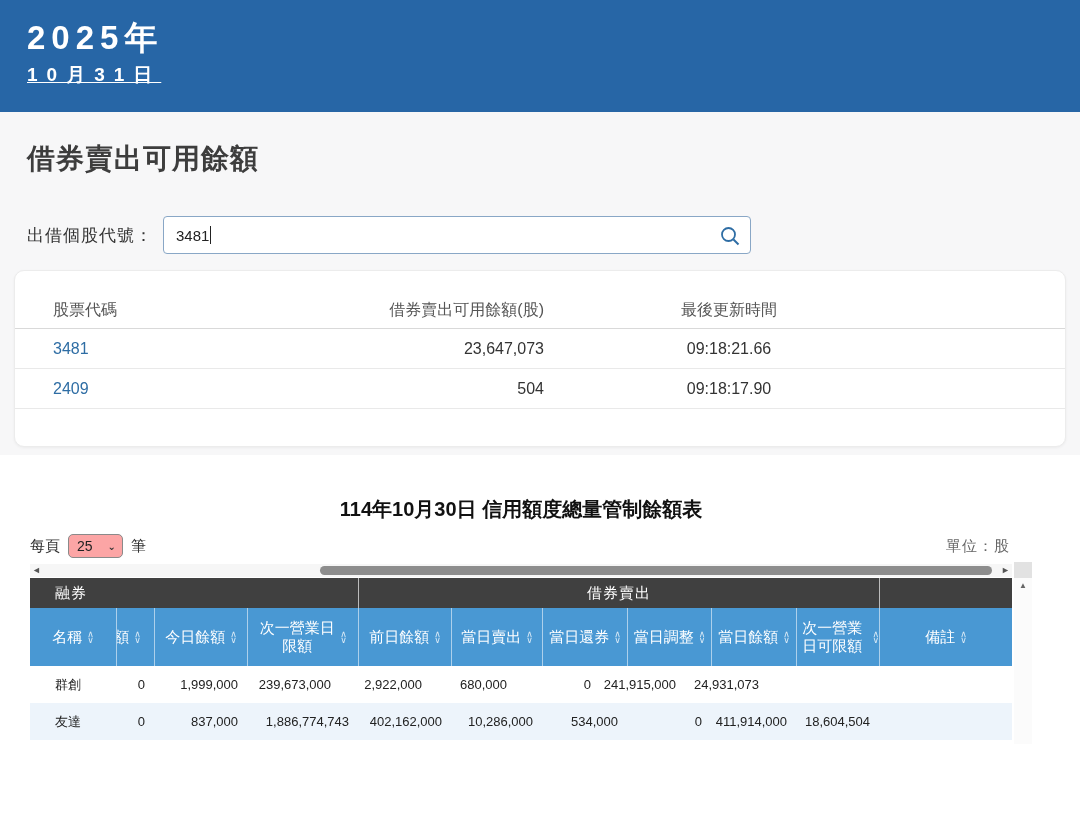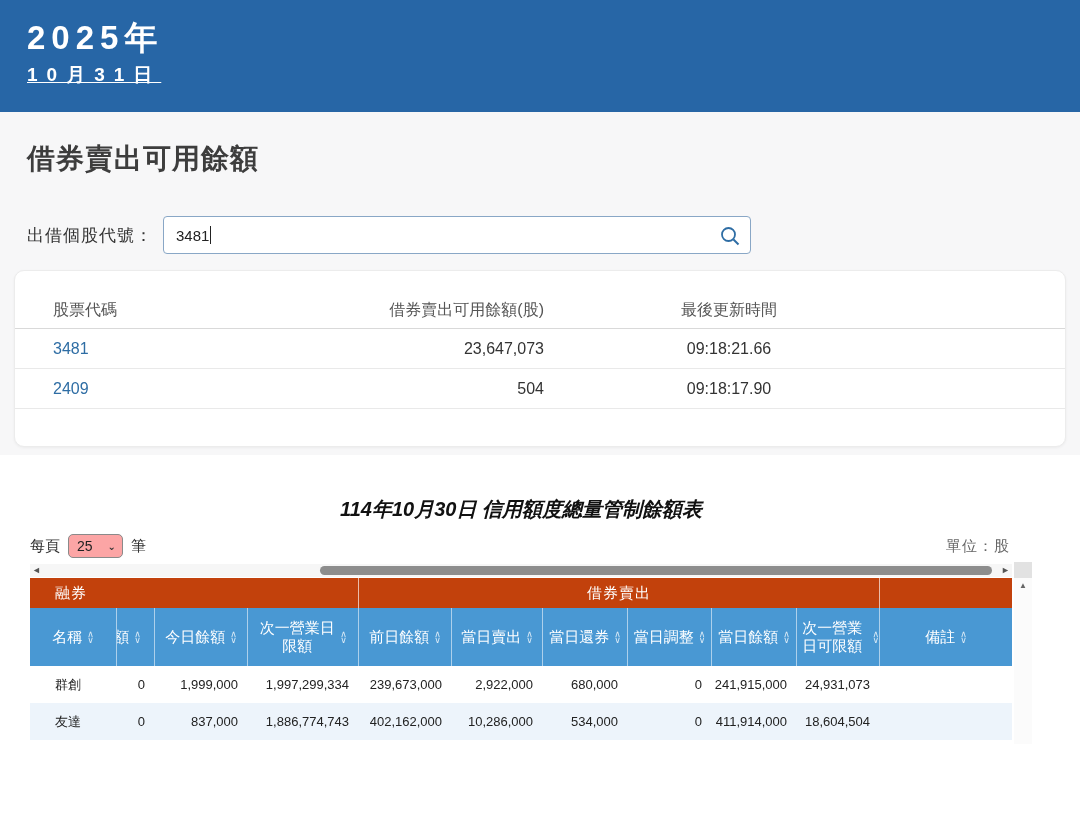--- a/index.html
+++ b/index.html
@@ -30,39 +30,39 @@
   .card .t-row { display:flex; align-items:center; height:40px; }
   .card .t-head { height:36px; margin-top:22px; border-bottom:1px solid #d9d9d9; color:#555; }
   .card .t-row + .t-row { border-top:0; }
   .card .r1, .card .r2 { border-bottom:1px solid #e9e9e9; }
   .c1 { width:250px; padding-left:38px; text-align:left; font-size:16px; }
   .c2 { width:279px; text-align:right; font-size:16px; }
   .c3 { width:370px; text-align:center; font-size:16px; }
   .code-link { color:#2e6da4; cursor:pointer; }
 
   
-  .quota-title { position:absolute; left:30px; top:496px; width:982px; text-align:center; font-size:20px; font-weight:bold; color:#111;font-style:italic; }
+  .quota-title { position:absolute; left:30px; top:496px; width:982px; text-align:center; font-size:20px; font-weight:bold; color:#111; }
   .controls { position:absolute; left:30px; top:534px; width:1002px; height:26px; }
   .per-page { display:flex; align-items:center; gap:8px; font-size:15px; color:#333; }
   .select-box { min-width:55px; height:24px; border:1px solid #8a8a8a; border-radius:5px; background:#fca5a5; display:flex; align-items:center; justify-content:space-between; padding:0 6px 0 8px; font-size:14px; color:#222; cursor:pointer; }
   .select-chevron { font-size:10px; color:#333; font-weight:bold; }
   .unit-label { position:absolute; right:22px; top:3px; font-size:15px; color:#666; letter-spacing:1px; }
 
   
   .hscroll { position:absolute; left:30px; top:564px; width:982px; height:13px; background:#f6f6f6; }
   .hs-arrow-left { position:absolute; left:2px; top:0; height:13px; line-height:13px; font-size:9px; color:#555; cursor:pointer; }
   .hs-arrow-right { position:absolute; right:2px; top:0; height:13px; line-height:13px; font-size:9px; color:#555; cursor:pointer; }
   .hs-thumb { position:absolute; left:290px; top:2px; width:672px; height:9px; background:#8d8d8d; border-radius:5px; cursor:grab; }
   .scroll-corner { position:absolute; left:1014px; top:562px; width:18px; height:16px; background:#e2e2e2; }
   .vscroll { position:absolute; left:1014px; top:578px; width:18px; height:166px; background:#fbfbfb; text-align:center; }
   .vs-arrow-up { font-size:8px; color:#666; line-height:16px; cursor:pointer; }
 
   
   .quota-table { position:absolute; left:30px; top:578px; width:982px; }
-  .group-row { display:flex; height:30px; background:#c2410c; color:#fff; }
+  .group-row { display:flex; height:30px; background:#404040; color:#fff; }
   .group-cell { display:flex; align-items:center; font-size:15px; letter-spacing:1px; }
   .g0 { width:329px; padding-left:25px; border-right:1px solid rgba(255,255,255,0.65); }
   .g1 { width:521px; justify-content:center; border-right:1px solid rgba(255,255,255,0.65); }
   .g2 { width:132px; }
   .col-row { display:flex; height:58px; background:#4998d3; color:#fff; }
   .col-cell { display:flex; align-items:center; justify-content:center; gap:5px; font-size:15px; border-right:1px solid rgba(255,255,255,0.55); cursor:pointer; }
   .col-cell:last-child { border-right:none; }
   .col-label { text-align:center; line-height:1.2; white-space:nowrap; }
   .col-label.wrap { white-space:normal; width:76px; }
   .clip-cell { overflow:hidden; }
@@ -233,21 +233,20 @@
             <span>∧</span>
             <span>∨</span>
           </span>
       </div>
     </div>
 
     <div class="data-row">
       <div class="d-cell d-name cw0">群創</div>
       <div class="d-cell cw1">0</div>
       <div class="d-cell cw2">1,999,000</div>
-      <div class="d-cell cw3">1,997,299,334</div>
       <div class="d-cell cw4">239,673,000</div>
       <div class="d-cell cw5">2,922,000</div>
       <div class="d-cell cw6">680,000</div>
       <div class="d-cell cw7">0</div>
       <div class="d-cell cw8">241,915,000</div>
       <div class="d-cell cw9">24,931,073</div>
       <div class="d-cell cw10"></div>
     </div>
 
     <div class="data-row alt">

